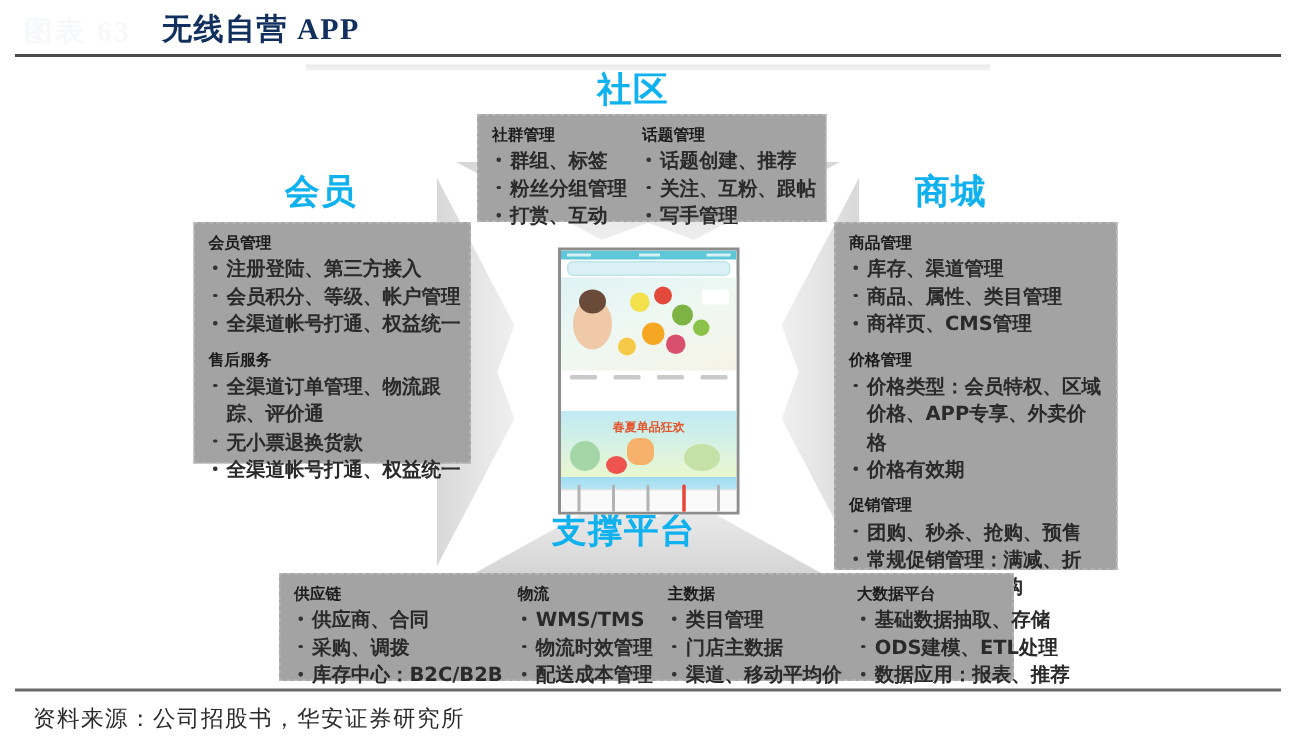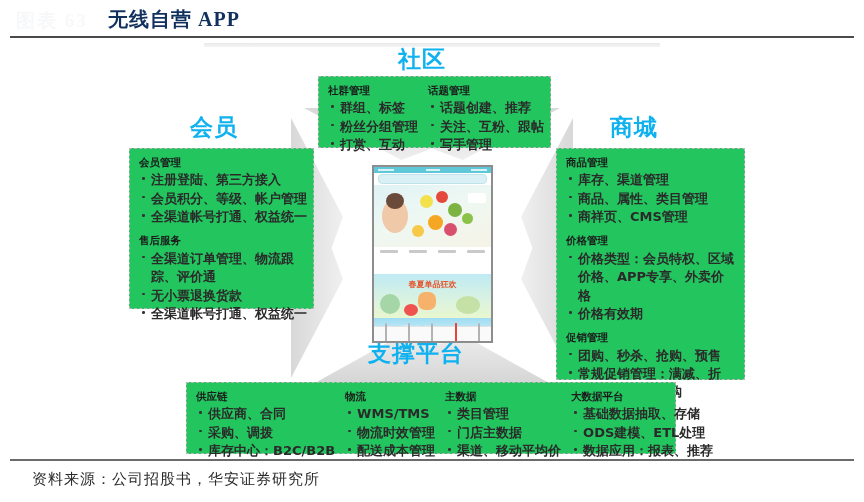--- a/index.html
+++ b/index.html
@@ -31,21 +31,21 @@
     position:absolute;left:10px;top:36px;width:844px;height:2px;
     background:#4a4a4a;
   }
 
   
   #footer-rule{
     position:absolute;left:10px;top:459px;width:844px;height:2px;
     background:#6b6b6b;
   }
   #source-note{
-    position:absolute;left:32px;top:470px;
+    position:absolute;left:22px;top:470px;
     font-family:"Liberation Serif","DejaVu Serif",serif;
     font-size:15px;color:#2b2b2b;letter-spacing:1px;
   }
 
   
   #diagram{
     position:absolute;left:120px;top:40px;width:624px;height:415px;
   }
   #top-band{
     position:absolute;left:84px;top:3px;width:456px;height:4px;
@@ -84,21 +84,21 @@
   }
   #title-community{left:278px;top:4px;}
   #title-member{left:70px;top:72px;}
   #title-mall{left:490px;top:72px;}
   #title-platform{left:248px;top:298px;}
 
   
   .panel{
     position:absolute;
     border:1px dashed #b8b8b8;
-    background:#22c55e;
+    background:#a3a3a3;
     box-sizing:border-box;
     padding:7px 9px;
   }
   #panel-community{left:198px;top:36px;width:233px;height:72px;}
   #panel-member{left:9px;top:108px;width:185px;height:161px;}
   #panel-mall{left:436px;top:108px;width:189px;height:232px;}
   #panel-platform{left:66px;top:342px;width:490px;height:72px;}
 
   .cols{display:flex;gap:10px;}
   .col{flex:1 1 auto;}

